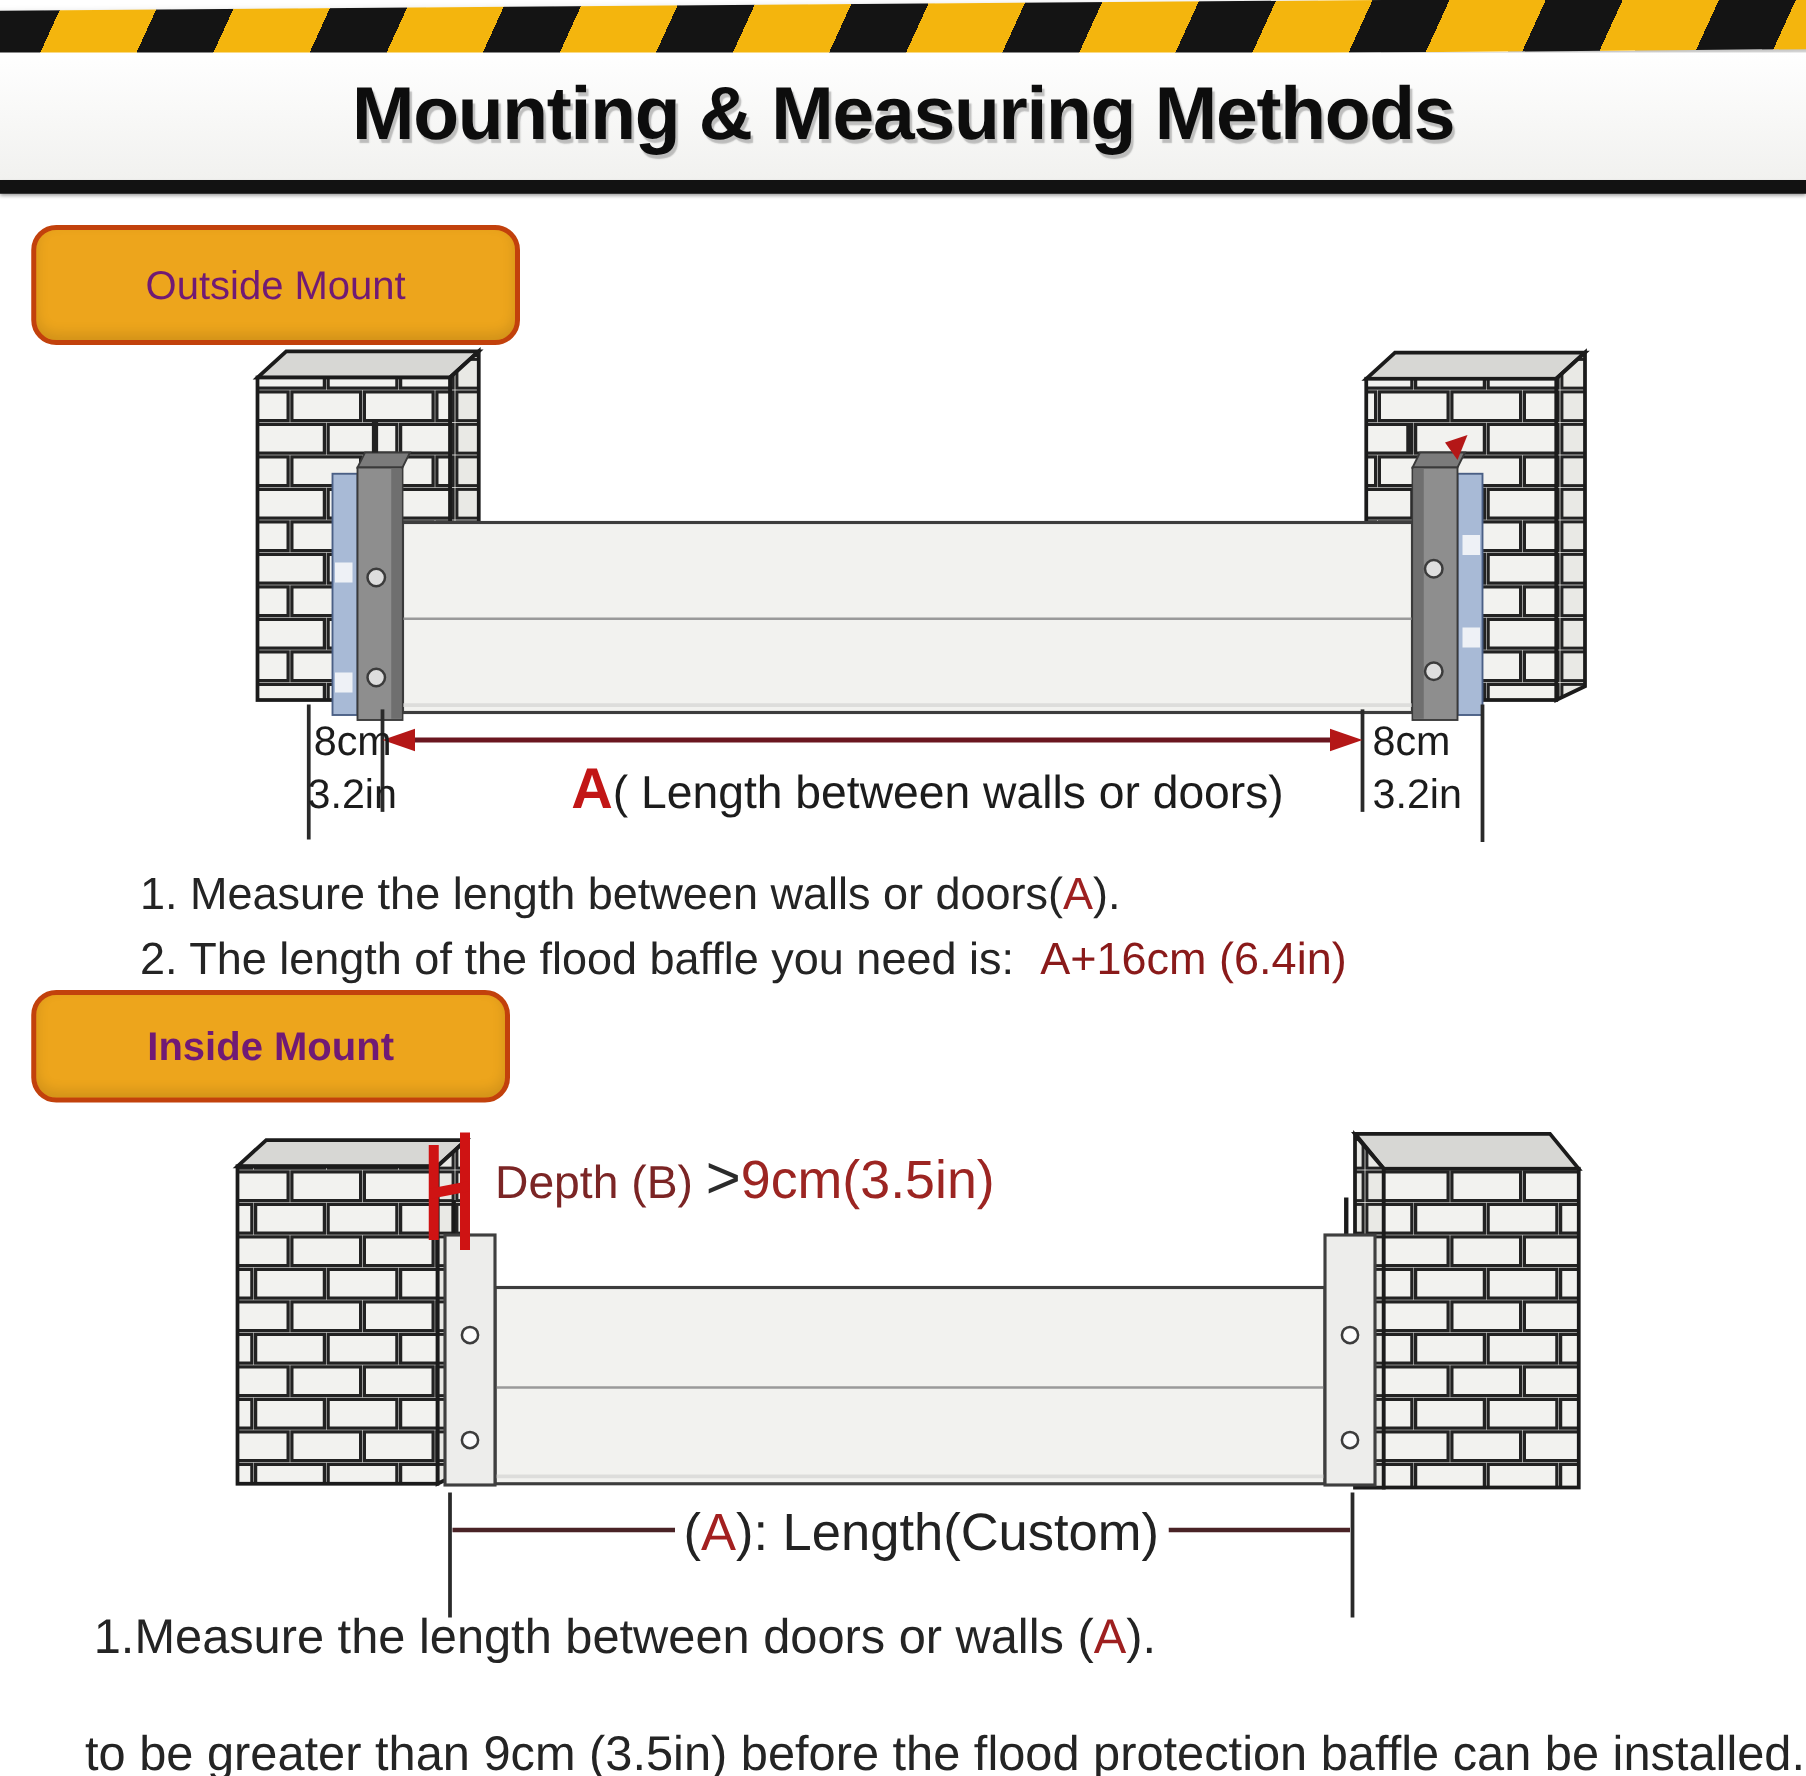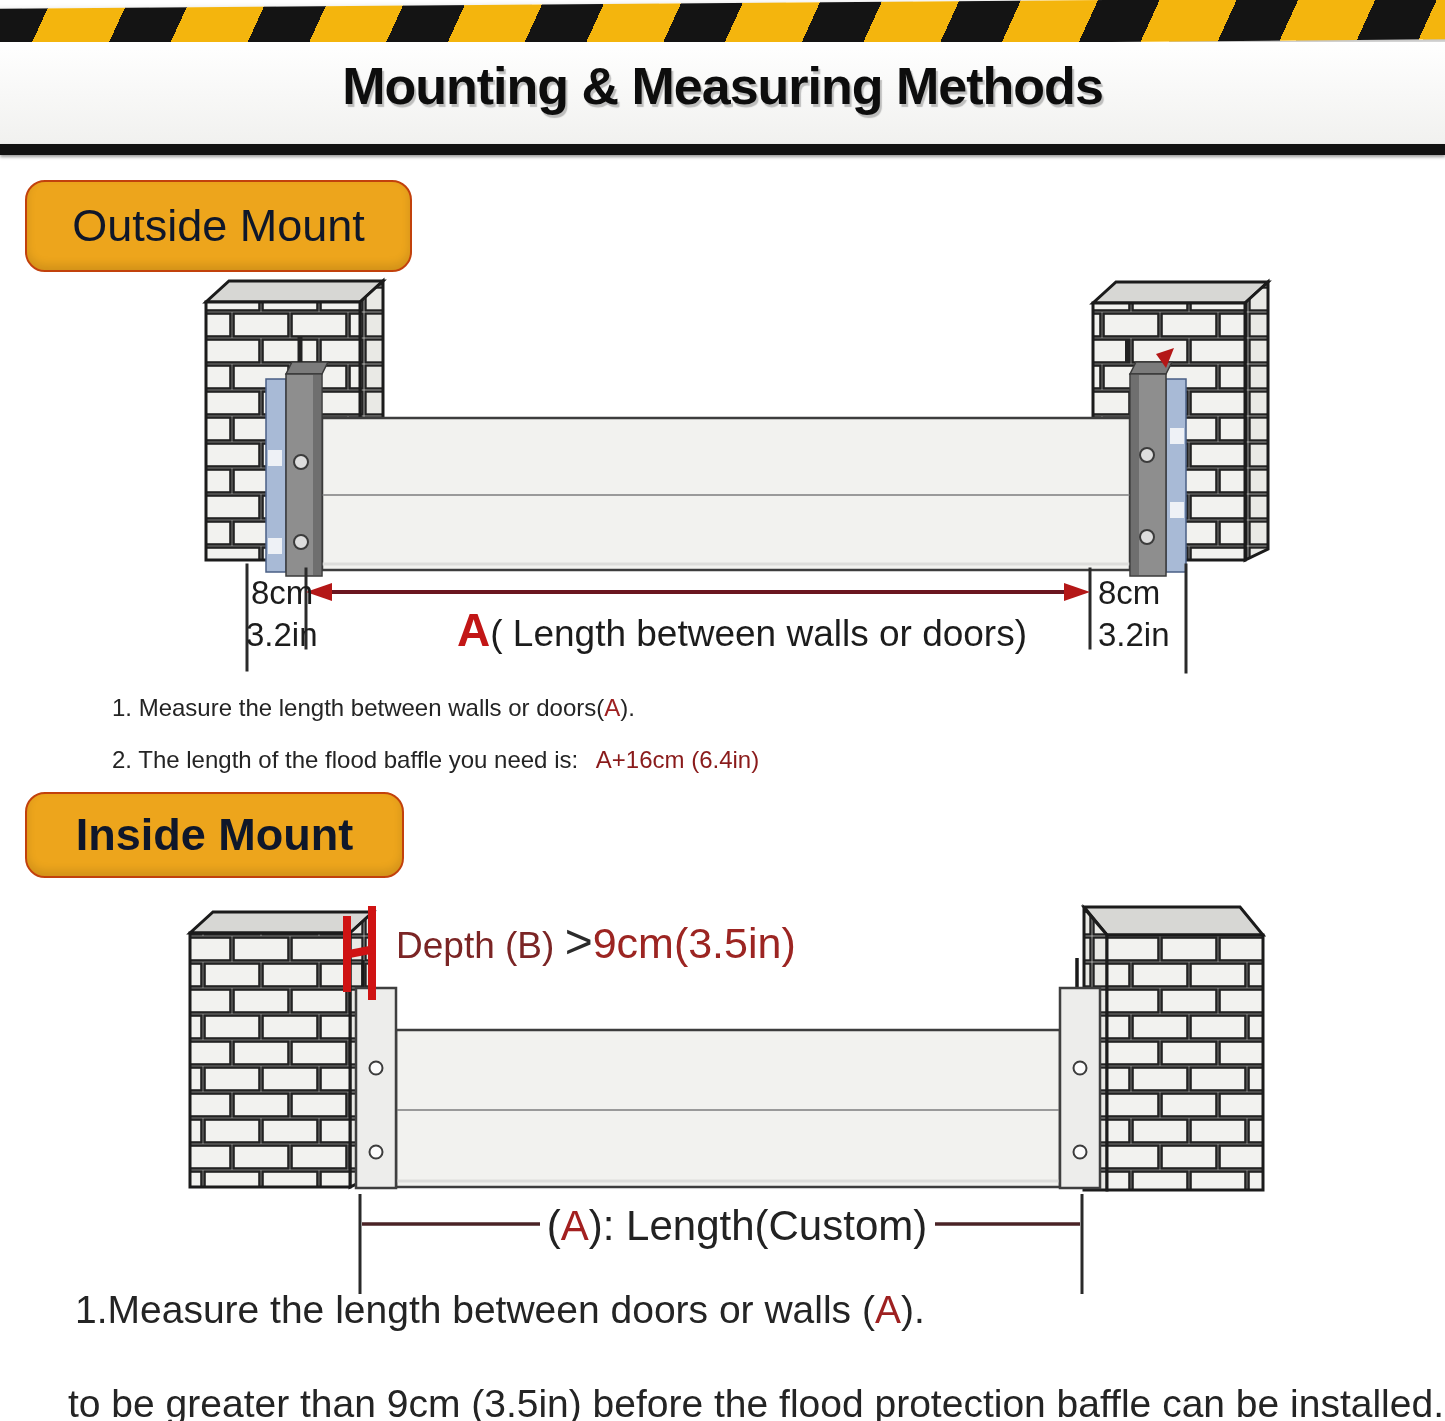--- a/index.html
+++ b/index.html
@@ -13,34 +13,34 @@
     background:repeating-linear-gradient(115deg,#141414 0 56px,#f4b50d 56px 126px);
     transform:rotate(-0.45deg);
     box-shadow:0 3px 7px rgba(0,0,0,.28);
   }
   .title-band{
     position:absolute;left:0;top:42px;width:1445px;height:102px;
     background:linear-gradient(#ffffff,#f1f1ef);
   }
   .page-title{
     position:absolute;left:0;top:14px;width:100%;text-align:center;
-    font-size:52px;font-weight:bold;letter-spacing:-1px;color:#0d0d0d;
+    font-size:60px;font-weight:bold;letter-spacing:-1px;color:#0d0d0d;
     text-shadow:2px 3px 1px rgba(120,120,120,.45);
   }
   .black-bar{position:absolute;left:0;top:144px;width:1445px;height:11px;background:#121212;box-shadow:0 2px 3px rgba(0,0,0,.4);}
   
   .badge{
-    position:absolute;background:#eda51c;border:2px solid #c2410c;border-radius:20px;
+    position:absolute;background:#eda51c;border:4px solid #c2410c;border-radius:20px;
     display:flex;align-items:center;justify-content:center;
-    font-size:45px;color:#0f172a;box-shadow:inset 0 -5px 10px rgba(0,0,0,.12);
+    font-size:32px;color:#701a75;box-shadow:inset 0 -5px 10px rgba(0,0,0,.12);
   }
   .badge-outside{left:25px;top:180px;width:383px;height:88px;}
   .badge-inside{left:25px;top:792px;width:375px;height:82px;font-weight:bold;}
   
-  .instr{position:absolute;white-space:nowrap;font-size:24px;color:#242424;}
+  .instr{position:absolute;white-space:nowrap;font-size:36px;color:#242424;}
   .instr.small{font-size:39px;}
   .red{color:#8a1a1a;margin-left:11px;}
   .redA{color:#9e2020;}
   
   svg.diagram{position:absolute;left:0;top:0;}
   svg text{font-family:"Liberation Sans","DejaVu Sans",sans-serif;}
 </style>
 </head>
 <body>
 

